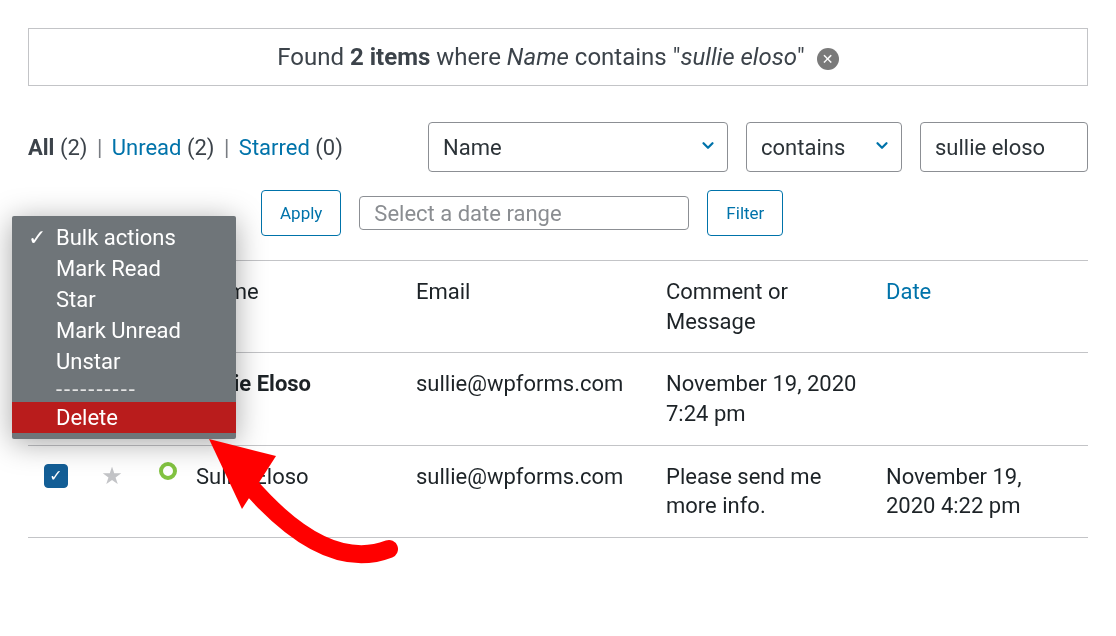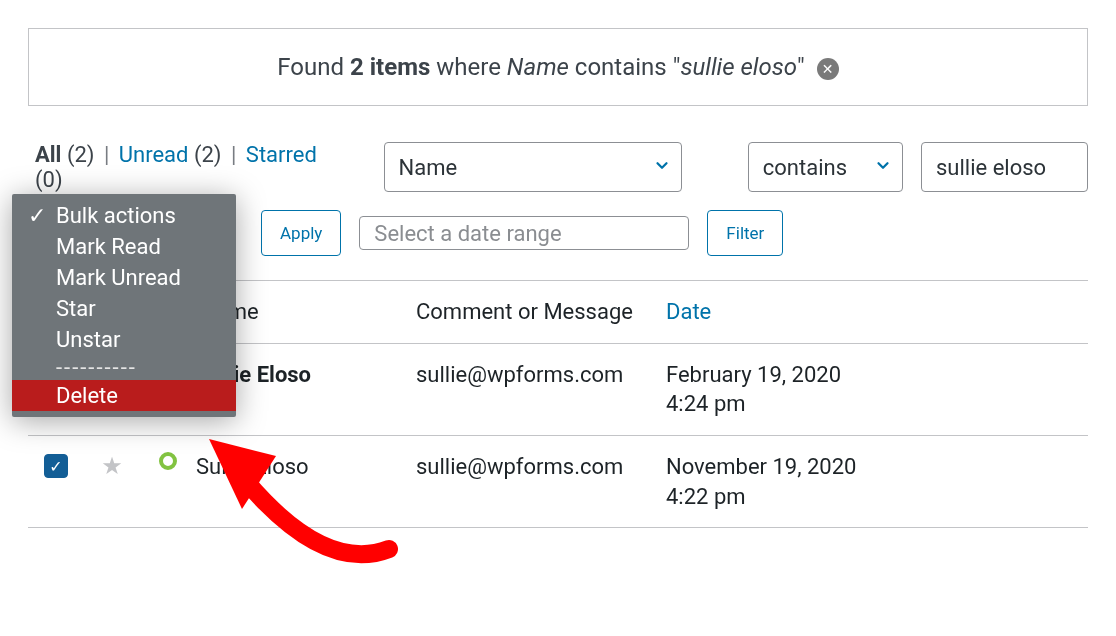--- a/index.html
+++ b/index.html
@@ -10,21 +10,21 @@
       background: #fff;
       width: 1116px;
       height: 636px;
       position: relative;
       overflow: hidden;
     }
 
     
     .banner {
       border: 1px solid #c3c4c7;
-      padding: 24px 20px;
+      padding: 14px 20px;
       margin: 28px 28px 0 28px;
       text-align: center;
       font-size: 24px;
       color: #3c434a;
     }
     .banner .q { font-style: italic; }
     .banner .clear {
       display: inline-flex;
       align-items: center;
       justify-content: center;
@@ -41,40 +41,40 @@
     }
 
     
     .filter-row {
       display: flex;
       align-items: center;
       gap: 18px;
       margin: 36px 28px 0 28px;
       font-size: 22px;
     }
-    .views { color: #3c434a; margin-left: 7px; }
+    .views { color: #3c434a; }
     .views b { font-weight: 700; }
     .views a { color: #0073aa; text-decoration: none; cursor: pointer; }
     .views .sep { color: #787c82; padding: 0 4px; }
 
     .select, .input {
       border: 1px solid #8c8f94;
       border-radius: 4px;
       background: #fff;
       padding: 8px 42px 8px 14px;
       font-size: 22px;
       color: #2c3338;
       position: relative;
       display: inline-flex;
       align-items: center;
       height: 50px;
     }
     .select { cursor: pointer; min-width: 130px; }
     .select.field { width: 300px; }
-    .select.op    { width: 156px; margin-left: 48px; }
+    .select.op    { width: 156px; }
     .input {
       padding-right: 14px;
       width: 168px;
     }
     .chevron {
       position: absolute;
       right: 10px;
       top: 50%;
       transform: translateY(-50%);
       color: #0073aa;
@@ -113,21 +113,21 @@
     }
 
     
     .bulk-placeholder {
       width: 215px;
       height: 50px;
     }
     .bulk-dropdown {
       position: absolute;
       left: 12px;
-      top: 194px;
+      top: 216px;
       width: 224px;
       background: #6f7579;
       border-radius: 2px;
       box-shadow: 0 4px 30px rgba(0,0,0,.35);
       padding: 6px 0;
       z-index: 100;
       font-size: 22px;
       color: #fff;
     }
     .bulk-dropdown .item {
@@ -252,66 +252,68 @@
     <span>Select a date range</span>
   </div>
   <div class="btn">
     <span>Filter</span>
   </div>
 </div>
 
 <div class="bulk-dropdown">
   <div class="item sel">Bulk actions</div>
   <div class="item">Mark Read</div>
+  <div class="item">Star</div>
   <div class="item">Mark Unread</div>
-  <div class="item">Star</div>
   <div class="item">Unstar</div>
   <div class="sep-line">----------</div>
   <div class="item delete">Delete</div>
 </div>
 
 <svg class="arrow-svg" width="280" height="200" viewBox="0 0 280 200">
   <path d="M 225 155 Q 160 180 80 85" stroke="#ff0000" stroke-width="18" fill="none" stroke-linecap="round"></path>
   <polygon points="45,45 112,62 78,115" fill="#ff0000"></polygon>
 </svg>
 
 <div class="table">
   <div class="row header">
     <div class="cb-wrap">
         <span class="cb"></span>
       </div>
     <div></div>
     <div></div>
     <div class="cell" style="color:#1d2327; padding-left:4px;">Name</div>
+    <div class="cell">Email</div>
     <div class="cell">Comment or Message</div>
     <div class="cell sortable">Date</div>
   </div>
 
   <div class="row">
     <div class="cb-wrap">
         <span class="cb"></span>
       </div>
     <div class="star-wrap">
         <span class="star">★</span>
       </div>
     <div class="ind-wrap">
         <span class="ind"></span>
       </div>
     <div class="cell" style="font-weight:700">Sullie Eloso</div>
     <div class="cell">sullie@wpforms.com</div>
-    <div class="cell">February 19, 2020 4:24 pm</div>
+    <div class="cell">November 19, 2020 7:24 pm</div>
   </div>
 
   <div class="row">
     <div class="cb-wrap">
         <span class="cb checked">✓</span>
       </div>
     <div class="star-wrap">
         <span class="star">★</span>
       </div>
     <div class="ind-wrap">
         <span class="ind"></span>
       </div>
     <div class="cell">Sullie Eloso</div>
     <div class="cell">sullie@wpforms.com</div>
+    <div class="cell">Please send me more info.</div>
     <div class="cell">November 19, 2020 4:22 pm</div>
   </div>
 </div>
 
 </body></html>

